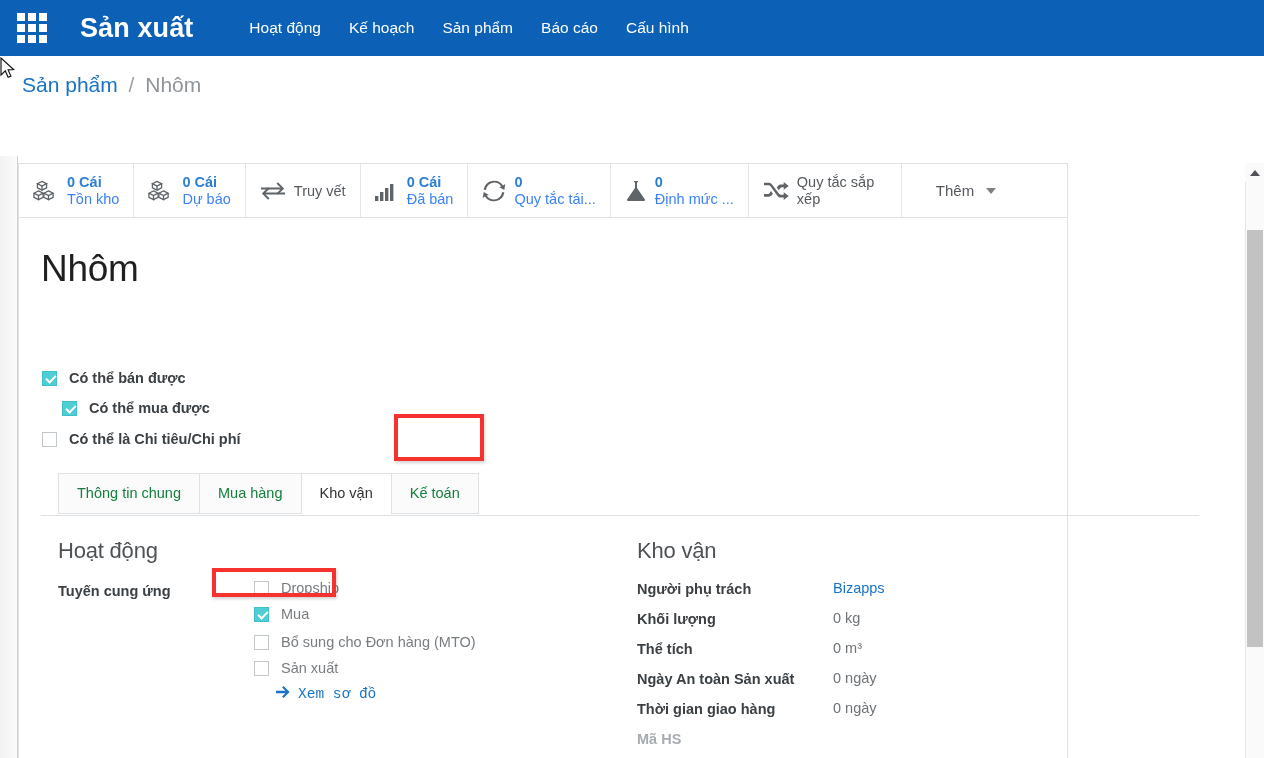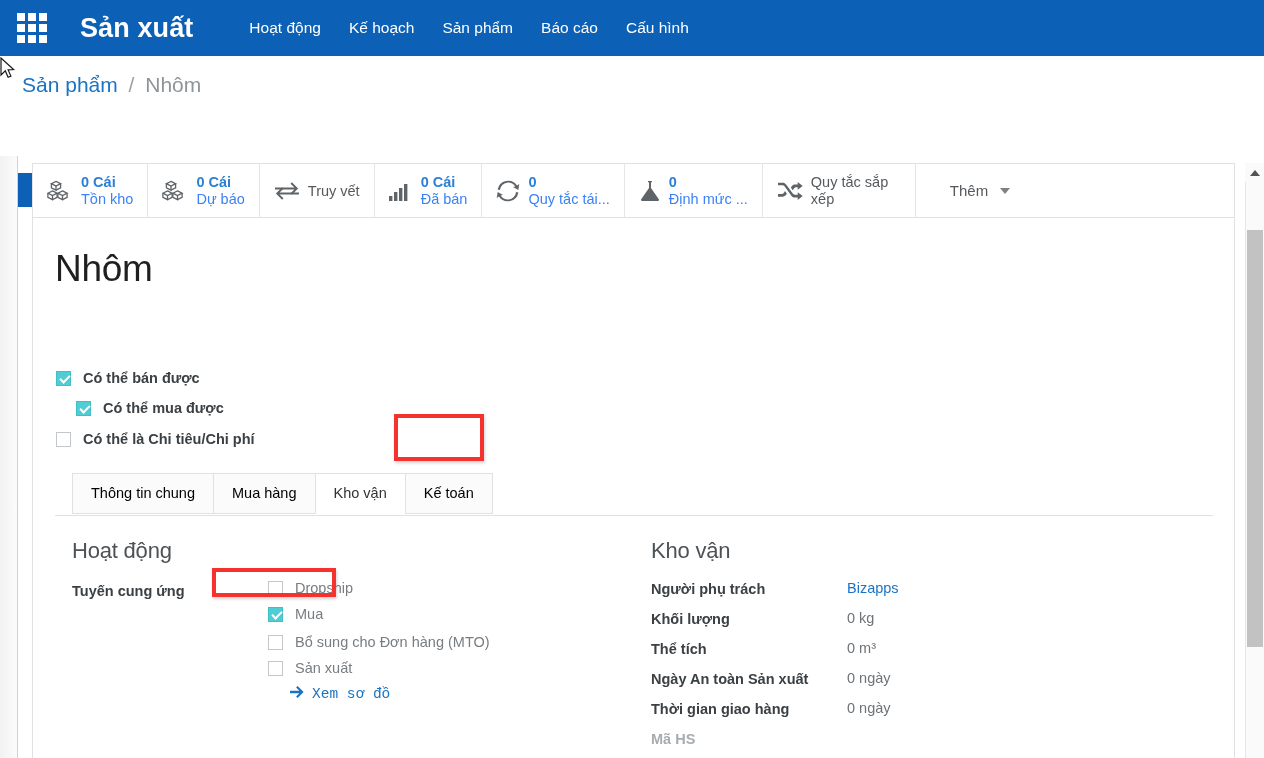--- a/index.html
+++ b/index.html
@@ -83,22 +83,22 @@
   #cp-right {
     position: absolute; right: 268px; top: 122px;
     display: flex; align-items: center; gap: 26px;
     color: #6b7075; font-size: 14.5px;
   }
   #cp-right .cp-act { display: flex; align-items: center; gap: 6px; cursor: pointer; }
   .ico { display: inline-block; line-height: 1; }
 
   
   #sheet-wrap {
-    position: absolute; left: 32px; top: 163px;
-    width: 1203px; height: 595px;
+    position: absolute; left: 18px; top: 163px;
+    width: 1050px; height: 595px;
     background: #ffffff;
     border-left: 1px solid #dfe2e5;
     border-top: 1px solid #dfe2e5;
     border-right: 1px solid #dfe2e5;
   }
 
   
   #statbar {
     position: relative;
     height: 54px;
@@ -150,21 +150,21 @@
     border-left: 2px solid #ffffff; border-bottom: 2px solid #ffffff;
     transform: rotate(-45deg);
   }
 
   
   #tabs {
     position: absolute; left: 39px; top: 255px;
     display: flex; align-items: flex-end;
   }
   #tabs .tab {
-    font-size: 14.5px; color: #000000;
+    font-size: 14.5px; color: #15803d;
     padding: 11px 18px 12px 18px;
     border: 1px solid #dfe2e5;
     border-bottom: 1px solid #dfe2e5;
     background: #fbfbfb;
     margin-right: -1px; cursor: pointer;
     white-space: nowrap;
   }
   #tabs .tab.active { background: #ffffff; border-bottom-color: #ffffff; color: #333; }
   #tab-underline {
     position: absolute; left: 22px; top: 297px;

